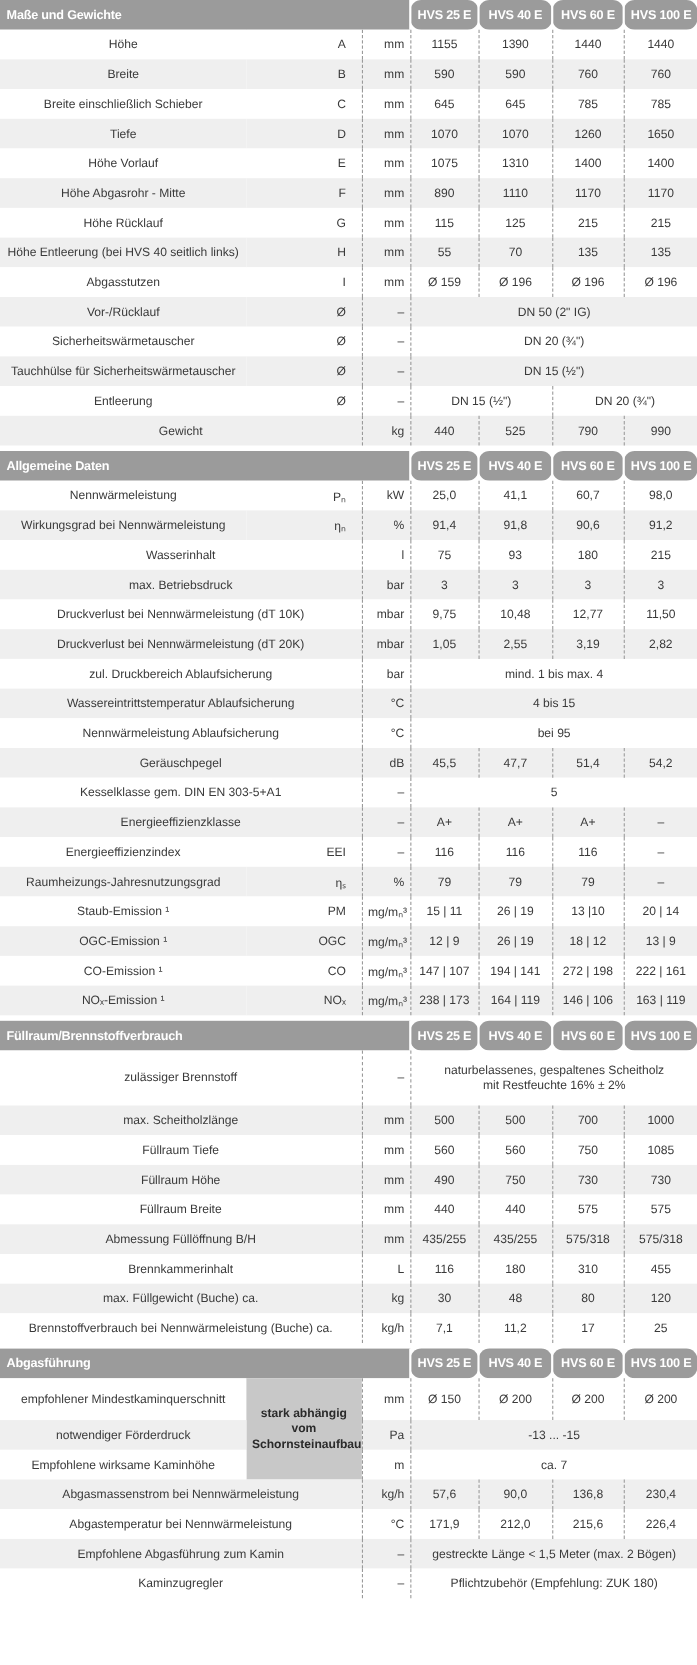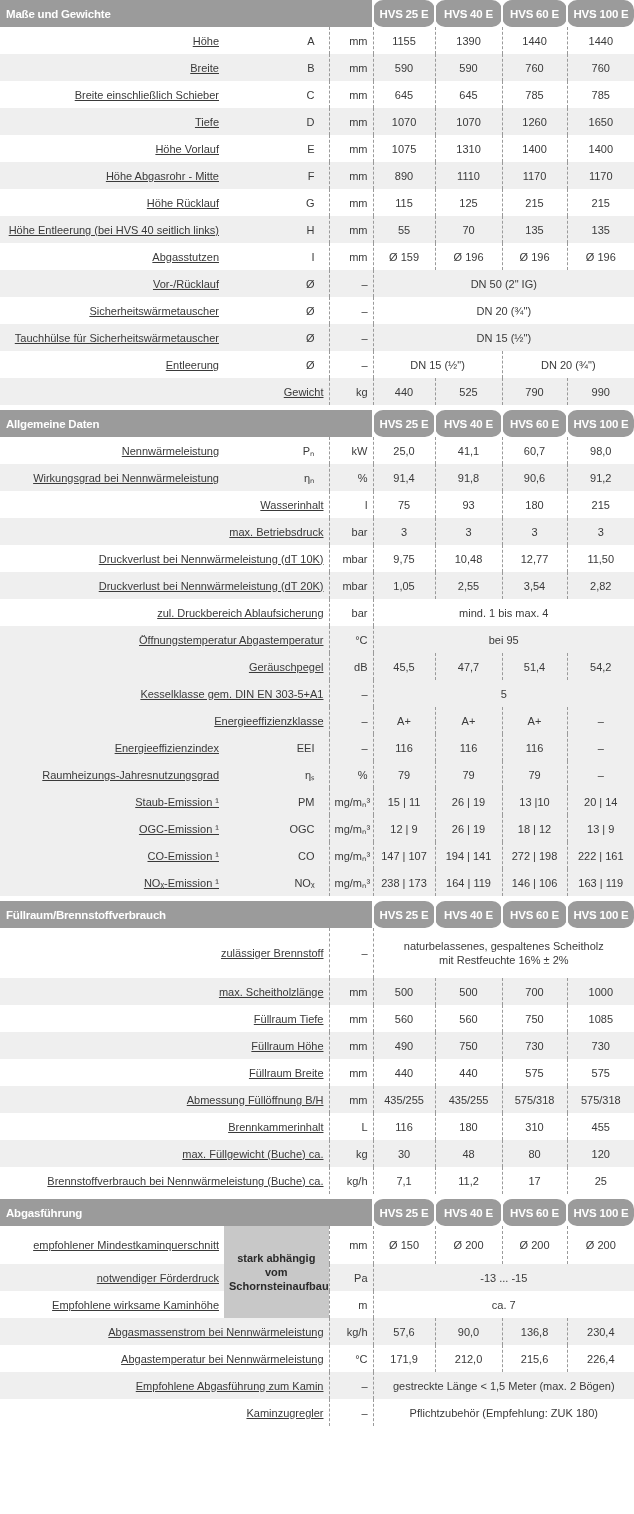--- a/index.html
+++ b/index.html
@@ -13,21 +13,21 @@
   col.c-m2 { width: 67px; }
   col.c-m3 { width: 65px; }
   col.c-m4 { width: 67px; }
   .section { margin-bottom: 5px; }
   tr.head td { background: #9b9b9b; color: #ffffff; font-weight: bold; font-size: 11.5px; height: 27px; padding: 0 6px; letter-spacing: -0.2px; }
   tr.head td.model { text-align: center; border-left: 2px solid #ffffff; padding: 0; border-radius: 10px; }
   tr.row td { height: 27px; font-size: 11px; padding: 0 5px; vertical-align: middle; }
   tr.row:nth-child(even of .row) td { background: #efefef; }
   tr.row.odd td { background: #ffffff; }
   tr.row.even td { background: #efefef; }
-  td.label { text-align: right; color: #3a3a3a; white-space: nowrap; text-decoration: underline; }
+  td.label { text-align: center; color: #3a3a3a; white-space: nowrap; }
   td.sym { text-align: right; padding-right: 14px !important; }
   td.unit { text-align: right; border-left: 1px dashed #9a9a9a; }
   td.val { text-align: center; border-left: 1px dashed #9a9a9a; }
   td.span { text-align: center; border-left: 1px dashed #9a9a9a; }
   tr.tall td { height: 50px; }
   tr.tall td.span { line-height: 14px; }
   .grey-block { background: #c8c8c8 !important; text-align: center; font-weight: bold; font-size: 11px; color: #2a2a2a; line-height: 14px; }
 </style>
 </head>
 <body>
@@ -230,30 +230,35 @@
         <td class="val">9,75</td>
         <td class="val">10,48</td>
         <td class="val">12,77</td>
         <td class="val">11,50</td>
       </tr>
       <tr class="row even">
         <td class="label" colspan="2">Druckverlust bei Nennwärmeleistung (dT 20K)</td>
         <td class="unit">mbar</td>
         <td class="val">1,05</td>
         <td class="val">2,55</td>
-        <td class="val">3,54</td>
+        <td class="val">3,19</td>
         <td class="val">2,82</td>
       </tr>
       <tr class="row odd">
         <td class="label" colspan="2">zul. Druckbereich Ablaufsicherung</td>
         <td class="unit">bar</td>
         <td class="span" colspan="4">mind. 1  bis max. 4</td>
       </tr>
-      <tr class="row odd">
-        <td class="label" colspan="2">Öffnungstemperatur Abgastemperatur</td>
+      <tr class="row even">
+        <td class="label" colspan="2">Wassereintrittstemperatur Ablaufsicherung</td>
+        <td class="unit">°C</td>
+        <td class="span" colspan="4">4 bis 15</td>
+      </tr>
+      <tr class="row odd">
+        <td class="label" colspan="2">Nennwärmeleistung Ablaufsicherung</td>
         <td class="unit">°C</td>
         <td class="span" colspan="4">bei 95</td>
       </tr>
       <tr class="row even">
         <td class="label" colspan="2">Geräuschpegel</td>
         <td class="unit">dB</td>
         <td class="val">45,5</td>
         <td class="val">47,7</td>
         <td class="val">51,4</td>
         <td class="val">54,2</td>

